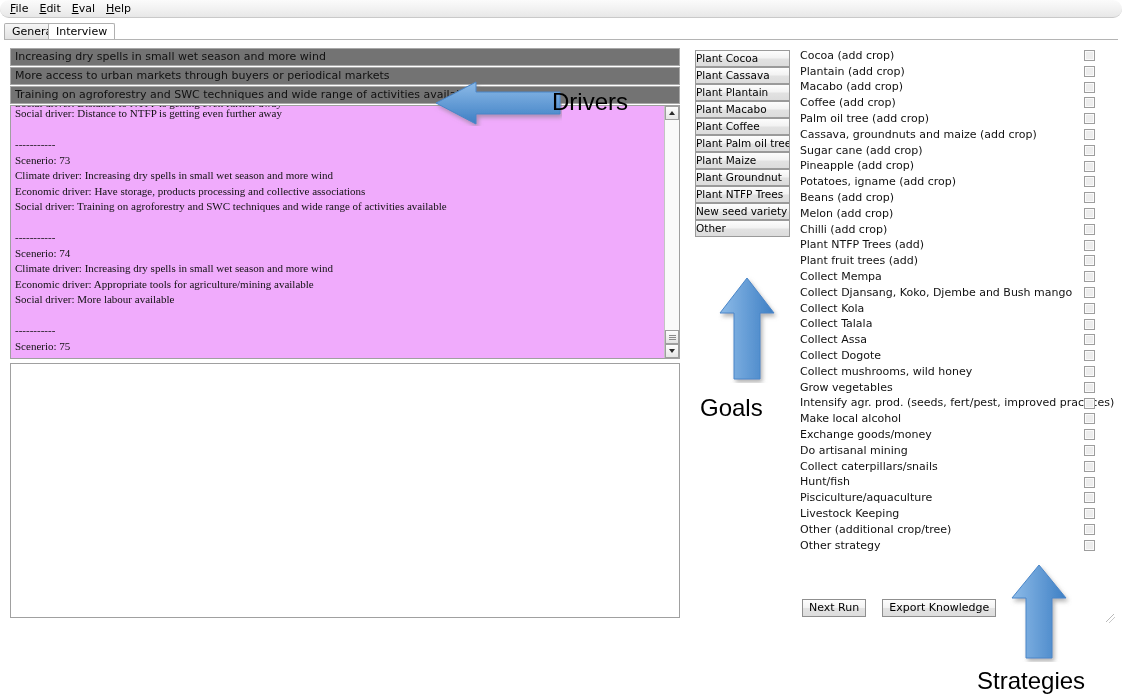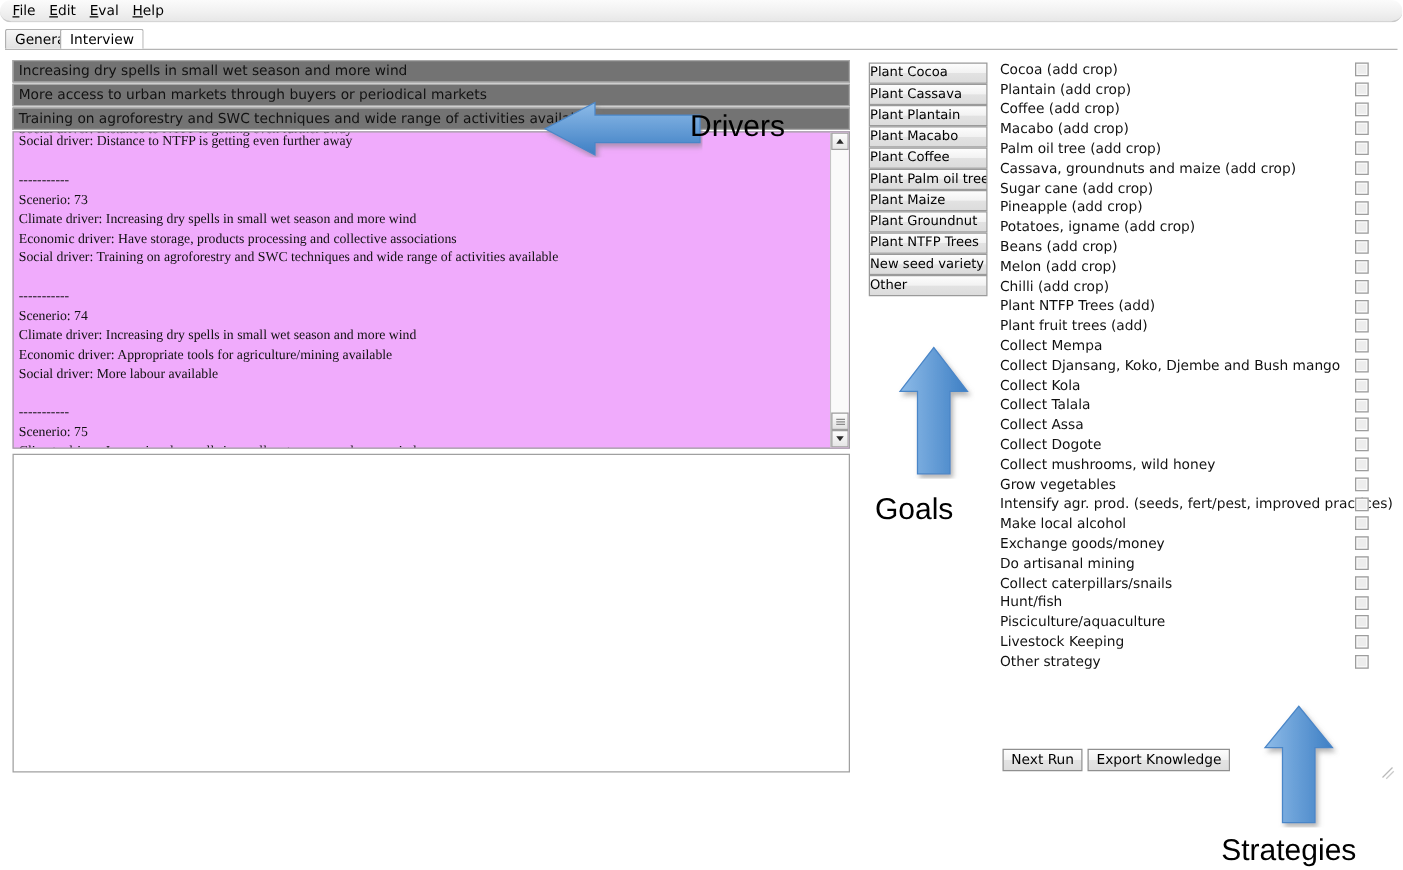--- a/index.html
+++ b/index.html
@@ -247,21 +247,21 @@
     border: 1px solid #9d9d9d;
     box-shadow: inset 0 0 0 1px #fbfbfb;
     box-sizing: border-box;
   }
 
   
   #bottombtns {
     position: absolute;
     left: 802px; top: 599px;
     display: flex;
-    gap: 4px;
+    gap: 16px;
   }
   .jbutton2 {
     height: 18px;
     background: linear-gradient(to bottom, #fdfdfd 0%, #f3f3f3 48%, #e3e3e3 52%, #dddddd 100%);
     border: 1px solid #8f8f8f;
     box-sizing: border-box;
     font-size: 11px;
     font-family: "DejaVu Sans", "Liberation Sans", sans-serif;
     line-height: 16px;
     padding: 0 6px;
@@ -363,28 +363,28 @@
 <div id="checklist">
     <div class="chkrow">
       <span class="lbl">Cocoa (add crop)</span>
       <span class="chkbox"></span>
     </div>
     <div class="chkrow">
       <span class="lbl">Plantain (add crop)</span>
       <span class="chkbox"></span>
     </div>
     <div class="chkrow">
+      <span class="lbl">Macabo (add crop)</span>
+      <span class="chkbox"></span>
+    </div>
+    <div class="chkrow">
       <span class="lbl">Coffee (add crop)</span>
       <span class="chkbox"></span>
     </div>
     <div class="chkrow">
-      <span class="lbl">Macabo (add crop)</span>
-      <span class="chkbox"></span>
-    </div>
-    <div class="chkrow">
       <span class="lbl">Palm oil tree (add crop)</span>
       <span class="chkbox"></span>
     </div>
     <div class="chkrow">
       <span class="lbl">Cassava, groundnuts and maize (add crop)</span>
       <span class="chkbox"></span>
     </div>
     <div class="chkrow">
       <span class="lbl">Sugar cane (add crop)</span>
       <span class="chkbox"></span>
@@ -472,20 +472,24 @@
     <div class="chkrow">
       <span class="lbl">Hunt/fish</span>
       <span class="chkbox"></span>
     </div>
     <div class="chkrow">
       <span class="lbl">Pisciculture/aquaculture</span>
       <span class="chkbox"></span>
     </div>
     <div class="chkrow">
       <span class="lbl">Livestock Keeping</span>
+      <span class="chkbox"></span>
+    </div>
+    <div class="chkrow">
+      <span class="lbl">Other (additional crop/tree)</span>
       <span class="chkbox"></span>
     </div>
     <div class="chkrow">
       <span class="lbl">Other strategy</span>
       <span class="chkbox"></span>
     </div>
   </div>
 
 <div id="bottombtns">
   <div class="jbutton2">Next Run</div>

